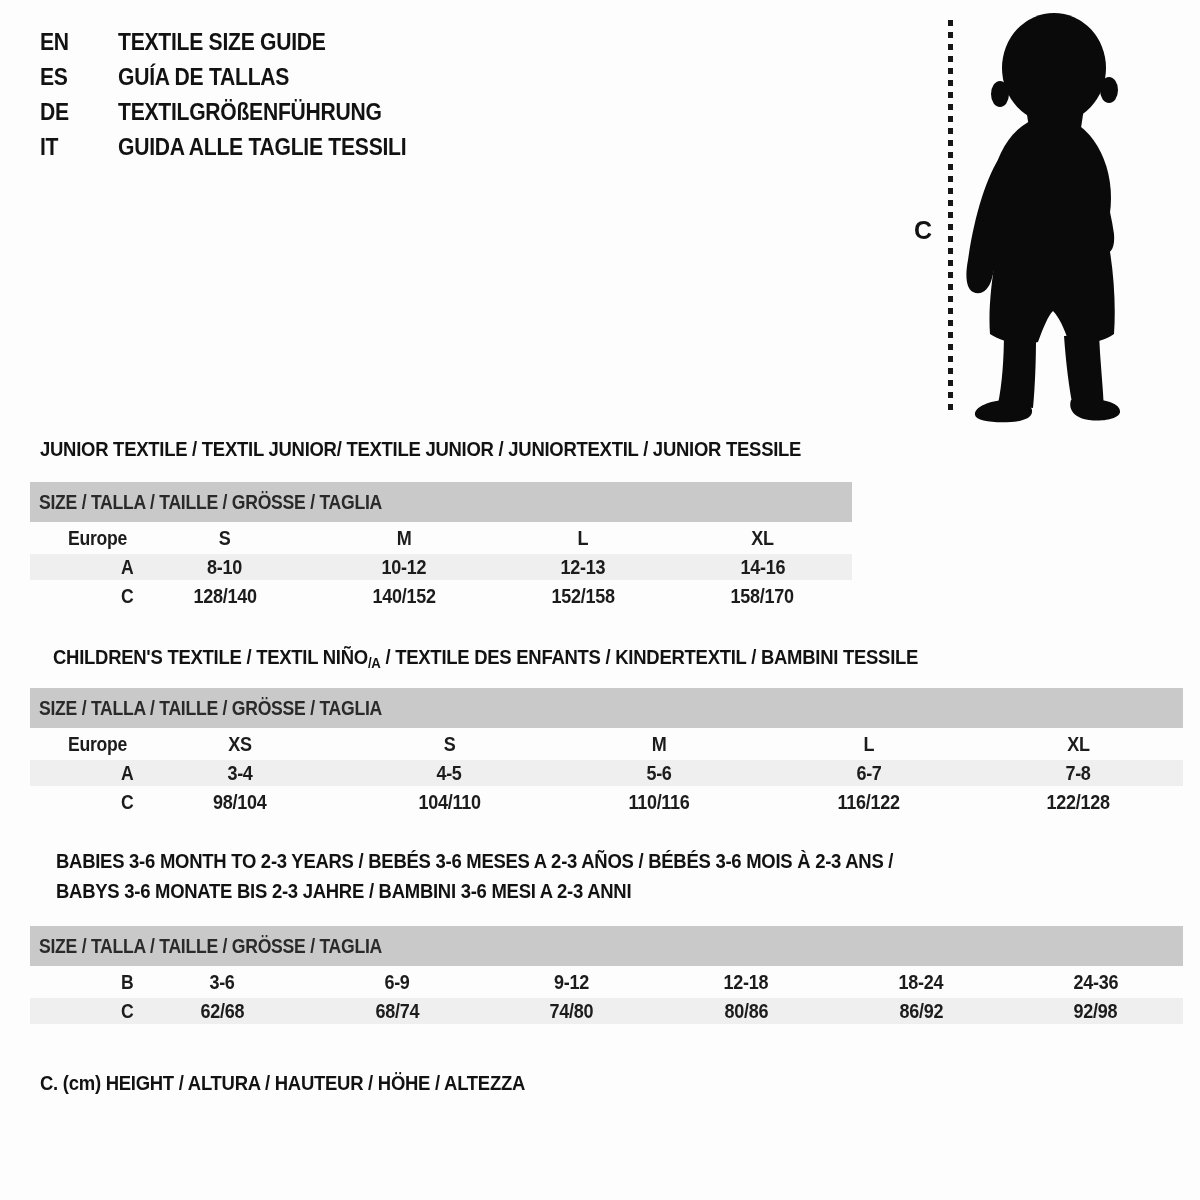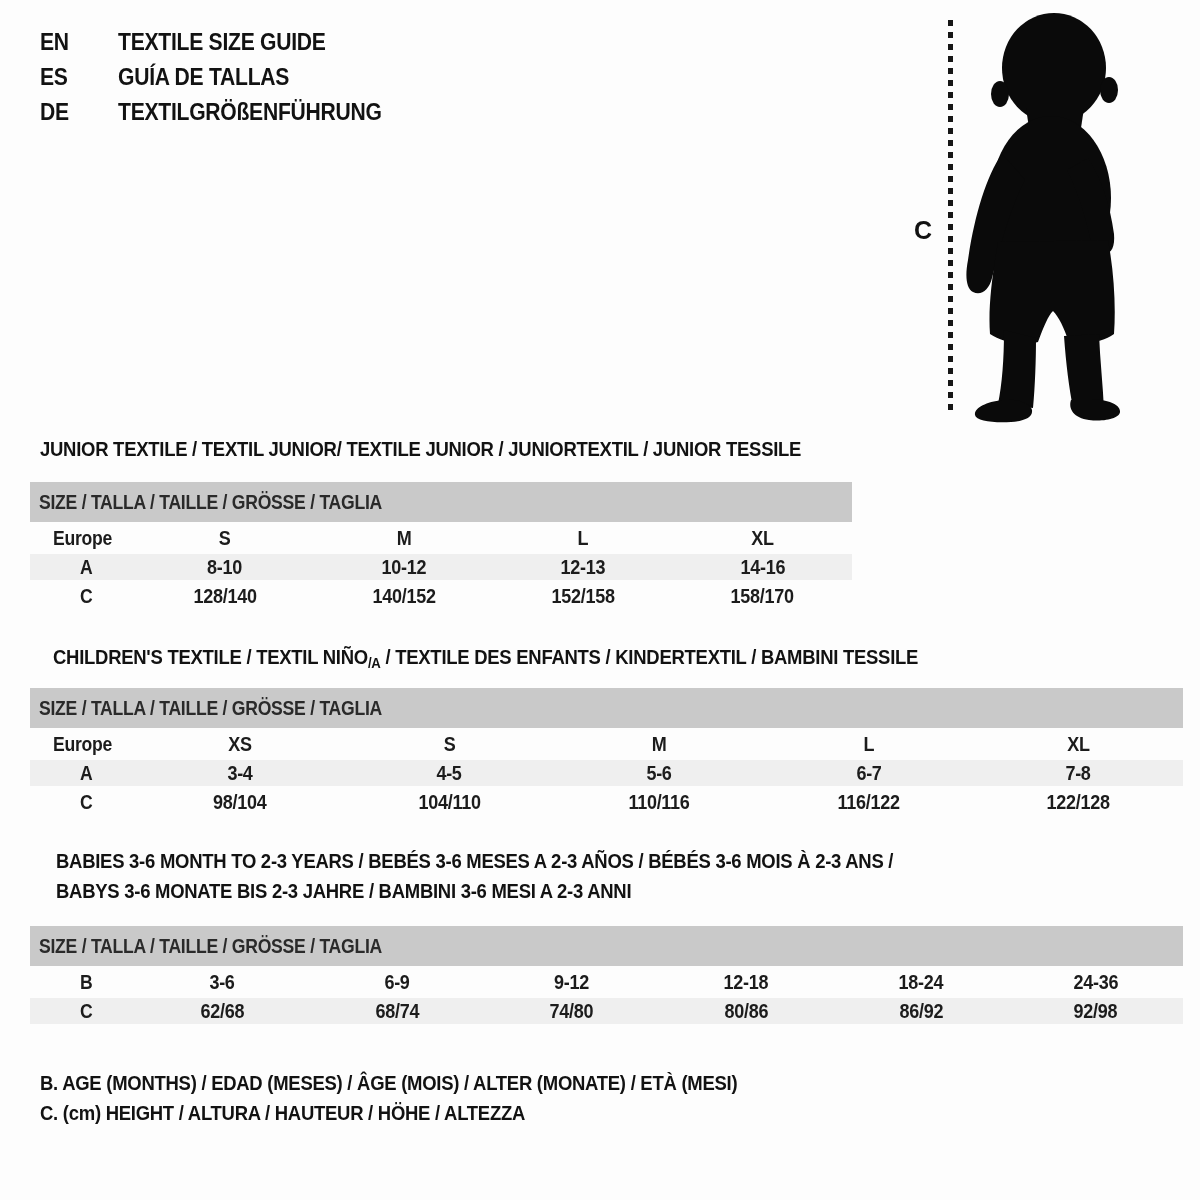--- a/index.html
+++ b/index.html
@@ -37,21 +37,21 @@
   
   table{
     position:absolute;border-collapse:separate;border-spacing:0 3px;table-layout:fixed;
     font-size:20px;font-weight:bold;letter-spacing:-0.3px;color:#1c1c1c;
   }
   #t1{left:30px;top:479px;width:822px;}
   #t2{left:30px;top:685px;width:1153px;}
   #t3{left:30px;top:923px;width:1153px;}
   th{background:#c9c9c9;text-align:left;height:40px;padding:0 0 0 9px;font-weight:bold;color:#2a2a2a;}
   td{height:26px;padding:0;text-align:center;}
-  td.lbl{text-align:center;padding-left:9px;}
+  td.lbl{text-align:right;padding-left:9px;}
   col.c-lbl{width:105px;}
   tbody tr:nth-child(even) td{background:#efefef;}
 
   
   .legend{position:absolute;left:40px;top:1068px;font-size:21px;font-weight:bold;letter-spacing:-0.3px;}
   .legend-line{line-height:30px;}
 </style>
 </head>
 <body>
 
@@ -62,20 +62,24 @@
       <span class="lang-code cond">EN</span>
       <span class="cond">TEXTILE SIZE GUIDE</span>
     </div>
     <div class="lang-row">
       <span class="lang-code cond">ES</span>
       <span class="cond">GUÍA DE TALLAS</span>
     </div>
     <div class="lang-row">
       <span class="lang-code cond">DE</span>
       <span class="cond">TEXTILGRÖßENFÜHRUNG</span>
+    </div>
+    <div class="lang-row">
+      <span class="lang-code cond">IT</span>
+      <span class="cond">GUIDA ALLE TAGLIE TESSILI</span>
     </div>
   </div>
 
   <div class="measure-line"></div>
   <div class="measure-label">C</div>
   <svg class="toddler" viewBox="0 0 182 420" aria-hidden="true">
     <ellipse cx="92" cy="60" rx="52" ry="55"></ellipse>
     <ellipse cx="38" cy="86" rx="9" ry="13"></ellipse>
     <ellipse cx="147" cy="82" rx="9" ry="13"></ellipse>
     <path d="M64,100 L122,100 L116,140 L70,140 Z"></path>
@@ -206,17 +210,16 @@
         <td><span class="condc">68/74</span></td>
         <td><span class="condc">74/80</span></td>
         <td><span class="condc">80/86</span></td>
         <td><span class="condc">86/92</span></td>
         <td><span class="condc">92/98</span></td>
       </tr>
     </tbody>
   </table>
 
   <div class="legend">
-    <div class="legend-line"><span class="cond">B. AGE (MONTHS) / EDAD (MESES) / ÂGE (MOIS) / ALTER (MONATE) / ETÀ (MESI)</span></div>
     <div class="legend-line"><span class="cond">C. (cm) HEIGHT / ALTURA / HAUTEUR / HÖHE / ALTEZZA</span></div>
   </div>
 
 </div>
 
 </body></html>

